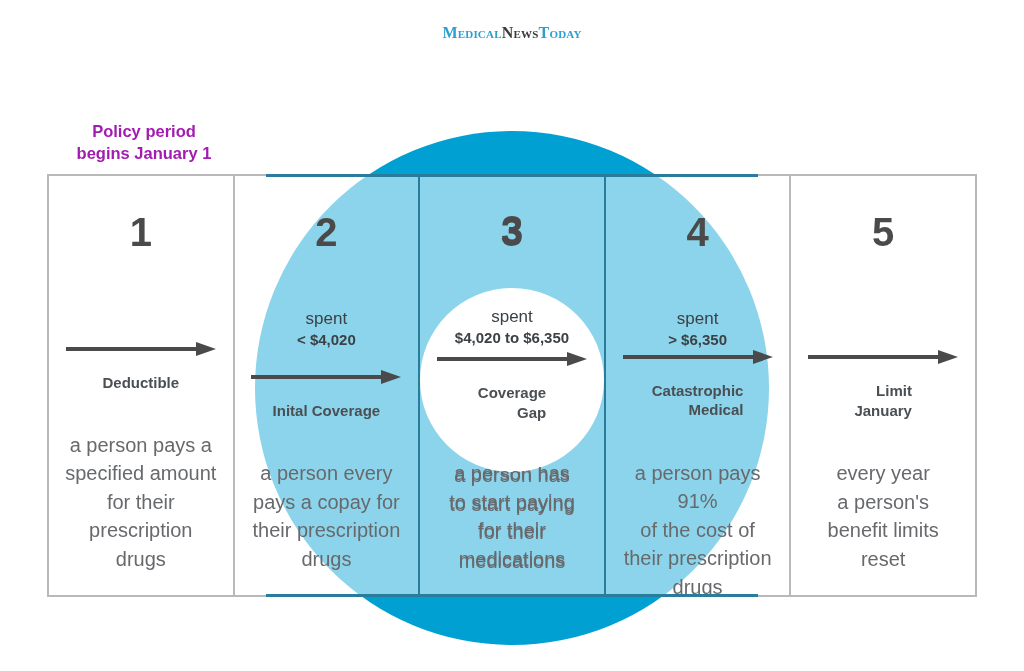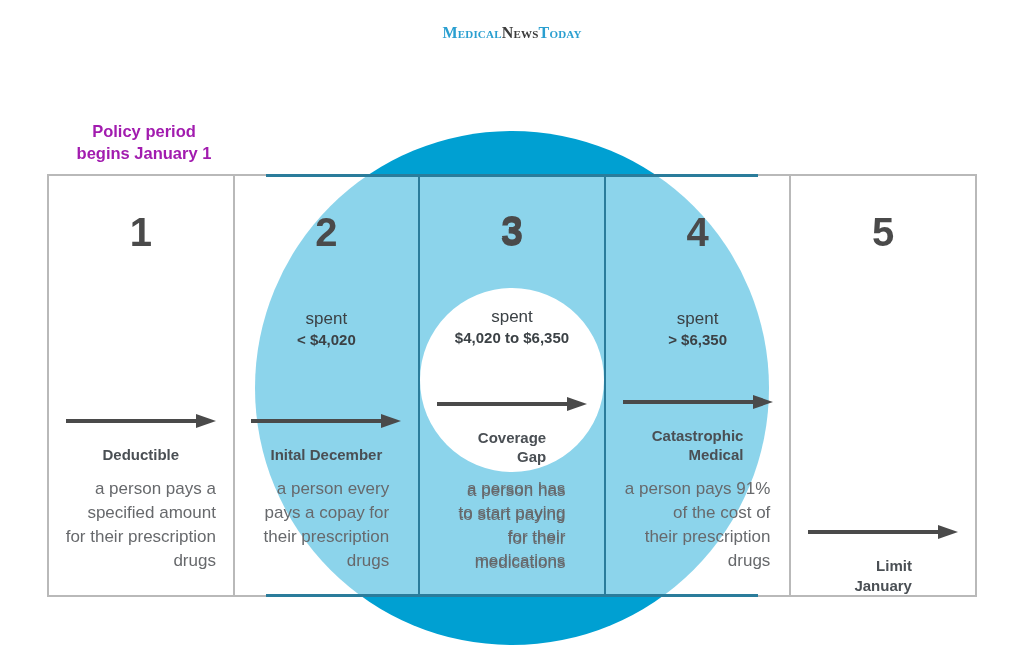--- a/index.html
+++ b/index.html
@@ -173,25 +173,25 @@
 
   .stage {
     margin-top: 16px;
     font-size: 15px;
     font-weight: 700;
     color: #4a4f54;
     text-align: right;
     line-height: 1.3;
   }
   .desc {
-    margin-top: 12px;
+    margin-top: 39px;
     margin-bottom: 22px;
-    font-size: 17px;
+    font-size: 20px;
     color: #67696c;
-    text-align: right;
+    text-align: center;
     line-height: 1.42;
   }
 
   
   .col-inner .spacer { flex: 1 1 auto; }
 </style>
 </head>
 <body>
 
 <div id="page">
@@ -239,21 +239,21 @@
           <span class="lbl">spent</span>
           <span class="amt">&lt; $4,020</span>
         </div>
         <div class="spacer"></div>
         <div class="arrow">
           <svg width="150" height="16" viewBox="0 0 150 16" aria-hidden="true">
             <line x1="0" y1="8" x2="134" y2="8" stroke="#4a4a4a" stroke-width="4"></line>
             <polygon points="130,1 150,8 130,15" fill="#4a4a4a"></polygon>
           </svg>
         </div>
-        <div class="stage" style="white-space:pre-line">Inital December</div>
+        <div class="stage" style="white-space:pre-line">Inital Coverage</div>
         <div class="desc" style="white-space:pre-line">a person every
 pays a copay for
 their prescription
 drugs</div>
       </div>
     </div>
 
     <div class="col tinted tinted-divider">
       <div class="col-inner">
         <div class="num">3</div>
@@ -309,20 +309,24 @@
         </div>
         <div class="spacer"></div>
         <div class="arrow">
           <svg width="150" height="16" viewBox="0 0 150 16" aria-hidden="true">
             <line x1="0" y1="8" x2="134" y2="8" stroke="#4a4a4a" stroke-width="4"></line>
             <polygon points="130,1 150,8 130,15" fill="#4a4a4a"></polygon>
           </svg>
         </div>
         <div class="stage" style="white-space:pre-line">Limit
 January</div>
+        <div class="desc" style="white-space:pre-line">every year
+a person's
+benefit limits
+reset</div>
       </div>
     </div>
 
   </div>
 
   <div class="rail top"></div>
   <div class="rail bottom"></div>
 
   <div class="hole"></div>
 

